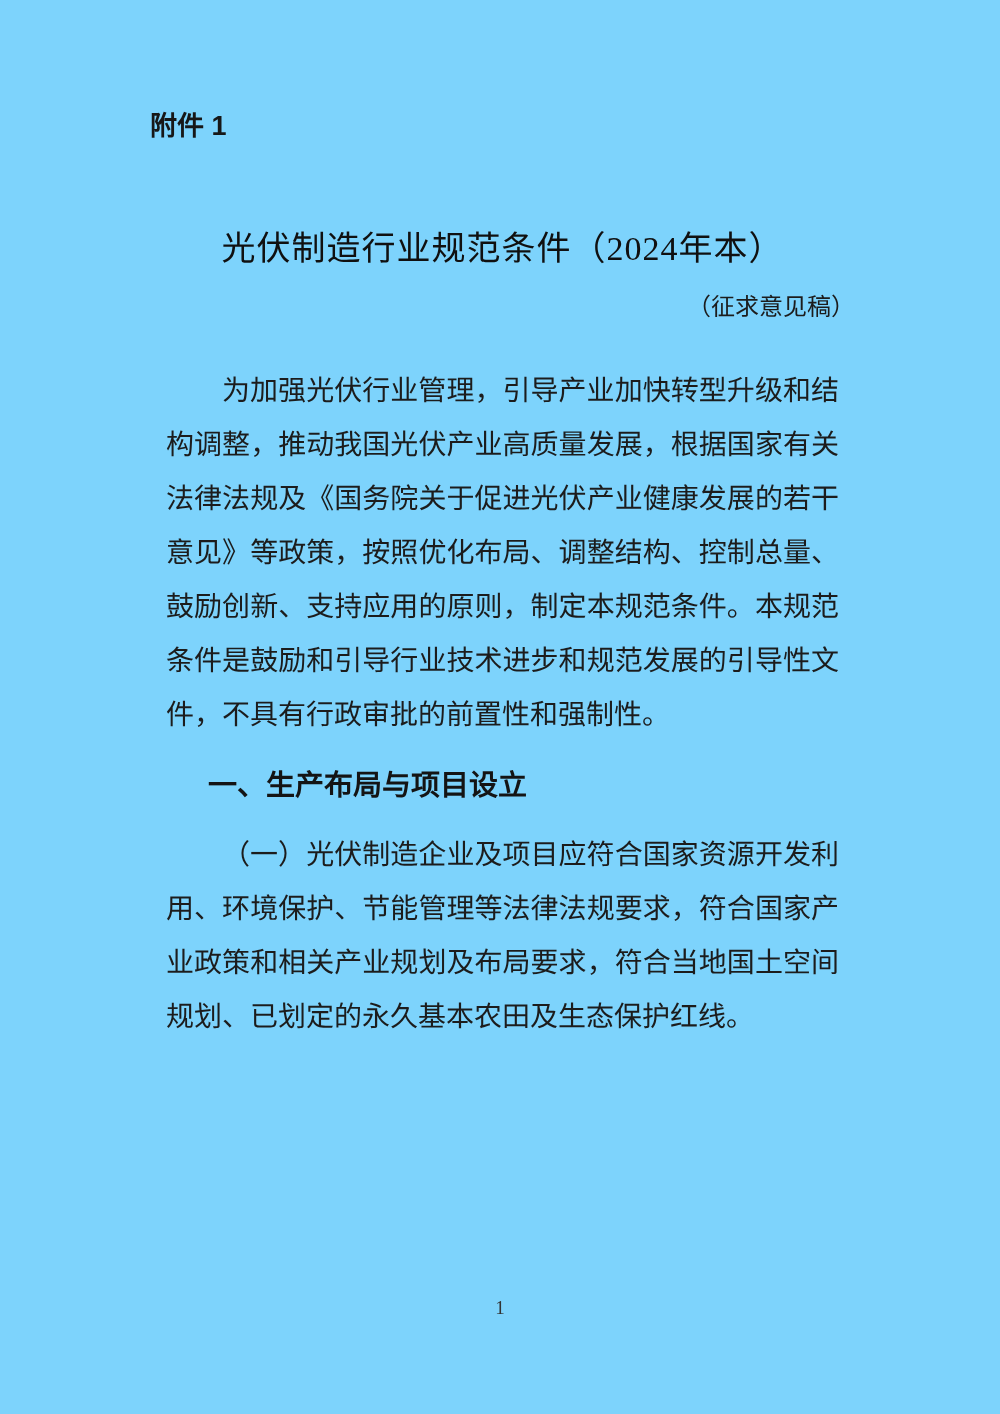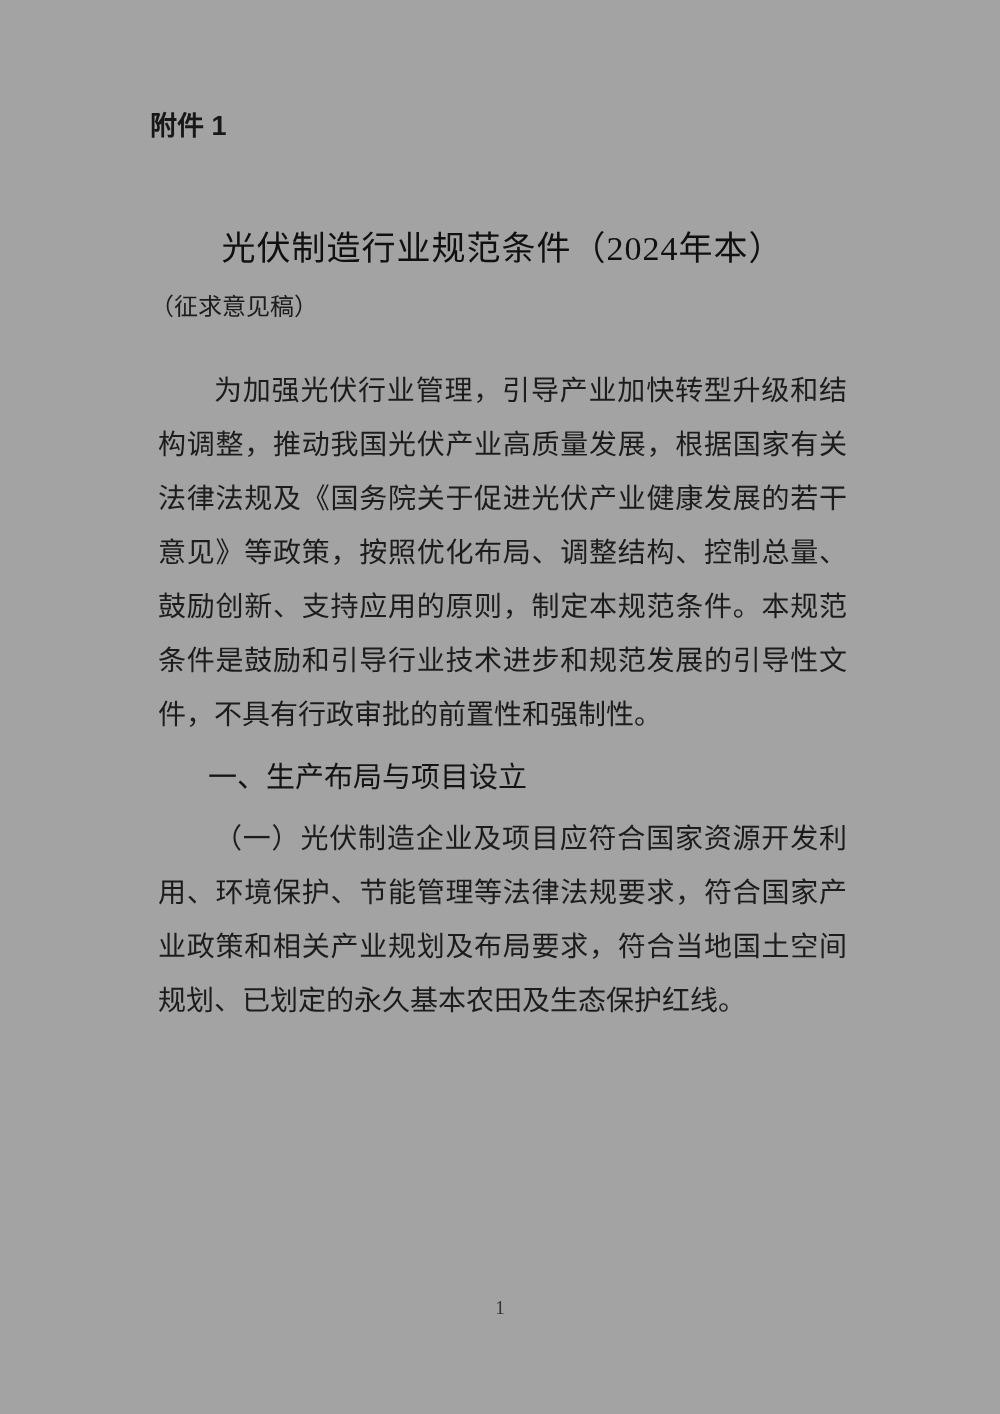--- a/index.html
+++ b/index.html
@@ -5,21 +5,21 @@
   html, body {
     margin: 0;
     padding: 0;
     background: #ffffff;
   }
   .page {
     position: relative;
     width: 1000px;
     height: 1414px;
     margin: 0 auto;
-    background: #a3a3a3;
+    background: #7dd3fc;
     color: #1f1f1f;
     overflow: hidden;
     font-family: "Liberation Serif", serif;
   }
   .content {
     padding: 0 145px 0 150px;
   }
   .attachment {
     margin-top: 110px;
     font-family: "Liberation Sans", sans-serif;
@@ -35,39 +35,39 @@
     font-size: 34px;
     line-height: 38px;
     text-align: center;
     letter-spacing: 1px;
     color: #101010;
   }
   .doc-subtitle {
     margin-top: 24px;
     font-size: 24px;
     line-height: 30px;
-    text-align: left;
+    text-align: right;
     color: #1c1c1c;
   }
   .doc-body {
     margin-top: 42px;
   }
   .para {
-    margin: 8px;
+    margin: 16px;
     font-size: 28px;
     line-height: 54px;
     text-align: justify;
     text-indent: 2em;
     color: #1c1c1c;
     word-break: break-all;
   }
   .section-heading {
     margin: 0;
     font-family: "Liberation Sans", sans-serif;
-    font-weight: 400;
+    font-weight: 700;
     font-size: 29px;
     line-height: 54px;
     text-indent: 2em;
     color: #141414;
   }
   .page-number {
     position: absolute;
     left: 0;
     right: 0;
     top: 1297px;

